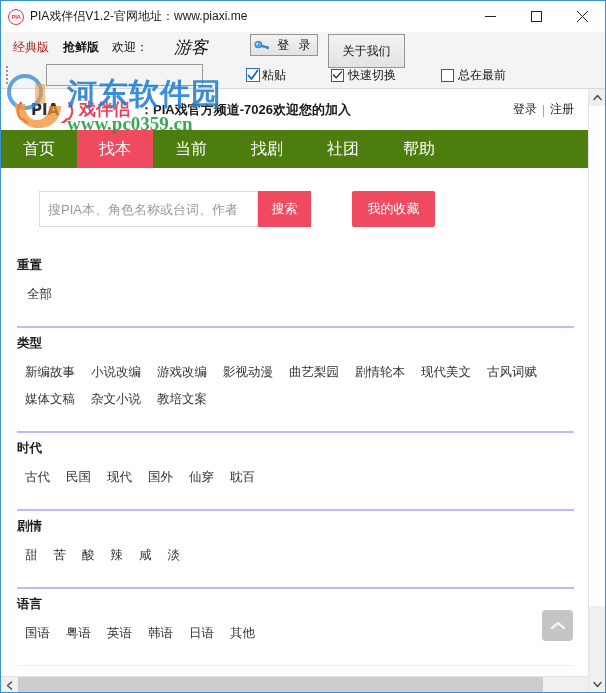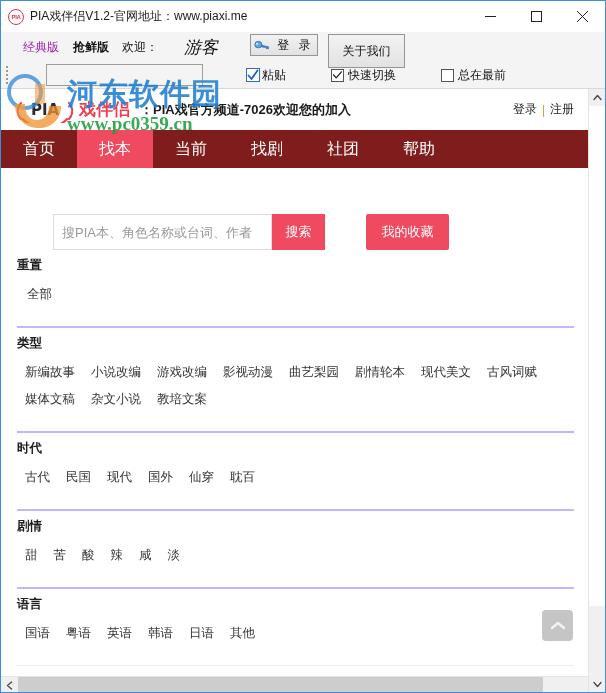--- a/index.html
+++ b/index.html
@@ -56,21 +56,21 @@
     border-bottom: 1px solid #d9d9d9;
     z-index: 4;
   }
   .toolbar-row1 {
     position: absolute; left: 0; top: 2px; height: 26px;
     display: flex; align-items: center; width: 100%;
   }
   .ver-tab {
     font-size: 12px; color: #111; padding: 0 7px; white-space: nowrap;
   }
-  .ver-tab.classic { margin-left: 15px; color: #a21caf; }
+  .ver-tab.classic { margin-left: 5px; color: #b91c1c; }
   .ver-tab.beta { font-weight: bold; }
   .welcome-label { font-size: 12px; color: #111; margin-left: 6px; }
   .guest-label { font-size: 17px; color: #111; margin-left: 26px; font-style: italic; }
   .tb-button {
     height: 22px;
     border: 1px solid #949494;
     background: linear-gradient(#f2f2f2,#e2e2e2);
     font-size: 12px; color: #111;
     display: inline-flex; align-items: center; justify-content: center;
     gap: 7px; padding: 16px 11px; white-space: nowrap;
@@ -175,31 +175,31 @@
     white-space: nowrap; overflow: hidden;
   }
   .header-auth {
     margin-left: auto; display: flex; align-items: center; gap: 5px;
     font-size: 12px; color: #2a2a2a; white-space: nowrap;
   }
   .auth-sep { color: #c9a227; }
 
   
   .site-nav {
-    height: 38px; background: #7f1d1d; display: flex; align-items: stretch;
+    height: 38px; background: #4d7c0f; display: flex; align-items: stretch;
   }
   .nav-item {
     display: flex; align-items: center; justify-content: center;
     padding: 0 22px; font-size: 16px; color: #ffffff; white-space: nowrap;
   }
   .nav-item.active { background: #ef4a5f; }
 
   
   .search-bar {
-    height: 82px; display: flex; align-items: flex-end; padding-left: 52px;
+    height: 82px; display: flex; align-items: center; padding-left: 38px;
   }
   .search-wrap { display: flex; align-items: stretch; }
   .search-input {
     width: 219px; height: 36px;
     border: 1px solid #dcdcdc; background: #fff;
     font-size: 13px; color: #4a4a4a; padding: 0 8px;
     outline: none; font-family: inherit;
   }
   .search-input::placeholder { color: #9a9a9a; }
   .search-btn {

